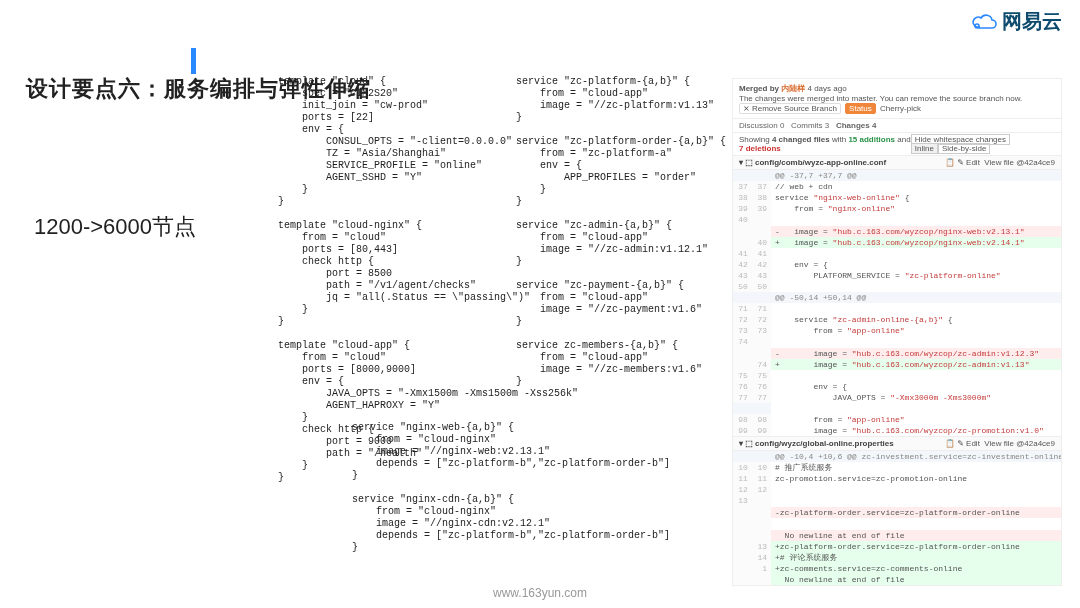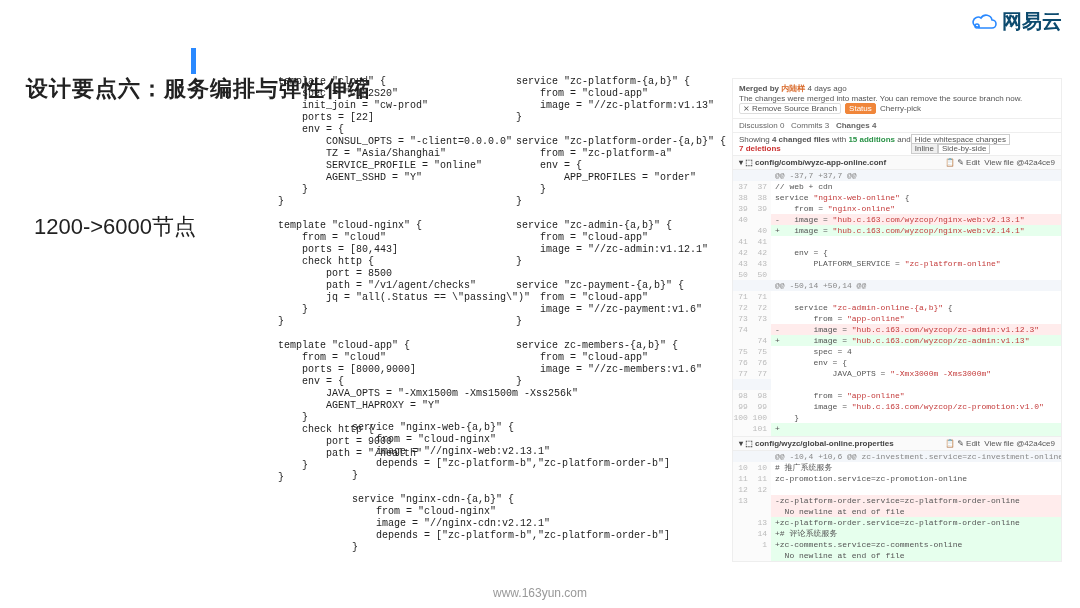--- a/index.html
+++ b/index.html
@@ -21,21 +21,21 @@
   .diff-tabs { padding:2px 6px; border-bottom:1px solid #eee; color:#666;}
   .diff-sub { display:flex; justify-content:space-between; padding:2px 6px; border-bottom:1px solid #eee;}
   .diff-green{color:#2b9348;font-weight:bold;}
   .diff-red{color:#c33;font-weight:bold;}
   .file-line{display:flex;justify-content:space-between;align-items:center;background:#fafafa;padding:2px 6px;border-bottom:1px solid #eee;}
   .file-toggle{font-weight:bold;color:#444;}
   .diff-code{font-family:"Courier New",monospace;}
   .dln{display:flex;align-items:stretch;font-size:8px;line-height:11px;}
   .lnum{width:34px;color:#bbb;text-align:right;padding-right:4px;background:#fbfbfb;flex-shrink:0;white-space:pre;}
   .ltext{flex:1;padding-left:4px;white-space:pre;overflow:hidden;}
-  .bg-none{} .bg-del{background:#ffecec;} .bg-add{background:#e6ffed;} .bg-ctx{background:#f3f6fa;color:#888;}
+  .bg-none{} .bg-del{background:#ffecec;margin-top:12px;} .bg-add{background:#e6ffed;} .bg-ctx{background:#f3f6fa;color:#888;}
   .tx-str{color:#c43b3b;}
   .btn{display:inline-block;border:1px solid #ddd;padding:0 3px;border-radius:2px;margin-right:2px;}
   .btn-orange{background:#f0863a;color:#fff;border-color:#f0863a;}
   .view-toggle span{border:1px solid #ccc;padding:0 3px;}
   .view-toggle .active{background:#f0f0f0;}
   .footer{position:absolute;bottom:8px;left:0;width:1080px;text-align:center;color:#999;font-size:12px;}
   .diff-panel2 { position:absolute; top:436px; left:732px; width:328px; border:1px solid #eee;}
 </style>
 </head>
 <body>
@@ -216,21 +216,20 @@
         <div class="dln">
           <div class="lnum"> 74    </div>
           <div class="ltext bg-del">-       image = <span class="tx-str">"hub.c.163.com/wyzcop/zc-admin:v1.12.3"</span></div>
         </div>
         <div class="dln">
           <div class="lnum">     74</div>
           <div class="ltext bg-add">+       image = <span class="tx-str">"hub.c.163.com/wyzcop/zc-admin:v1.13"</span></div>
         </div>
         <div class="dln">
           <div class="lnum"> 75  75</div>
-          <div class="ltext bg-none">        spec = 4</div>
         </div>
         <div class="dln">
           <div class="lnum"> 76  76</div>
           <div class="ltext bg-none">        env = {</div>
         </div>
         <div class="dln">
           <div class="lnum"> 77  77</div>
           <div class="ltext bg-none">            JAVA_OPTS = <span class="tx-str">"-Xmx3000m -Xms3000m"</span></div>
         </div>
         <div class="dln">

